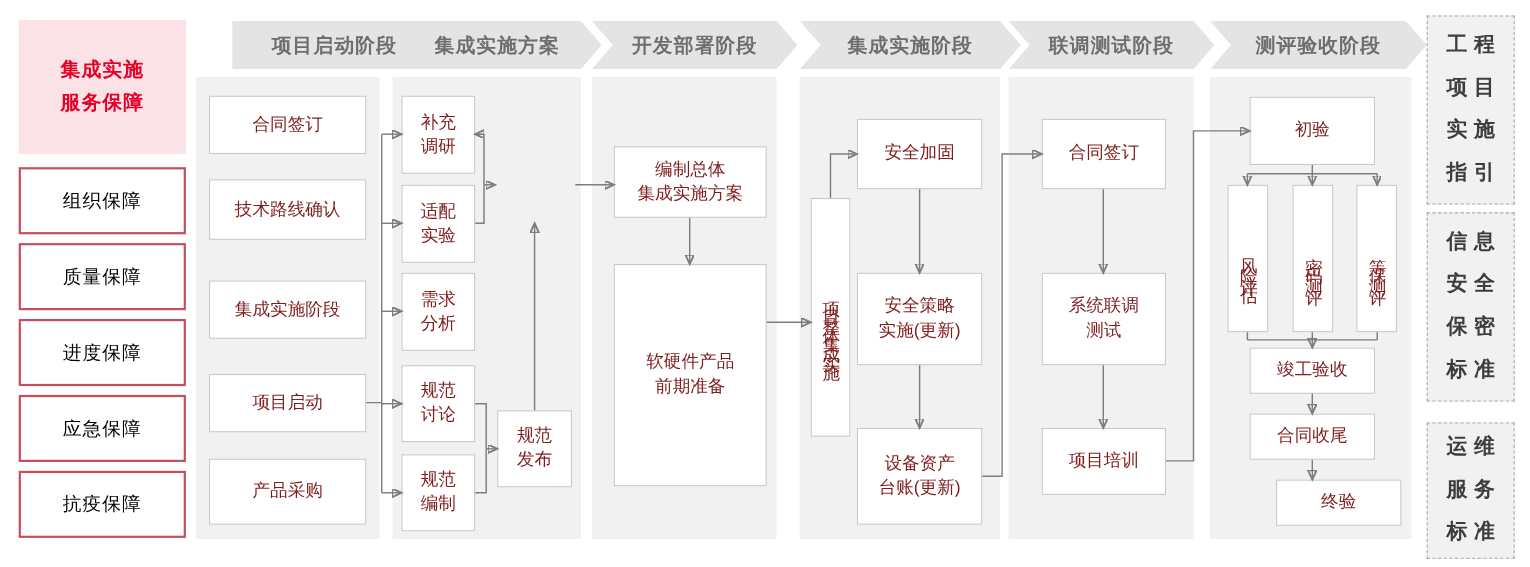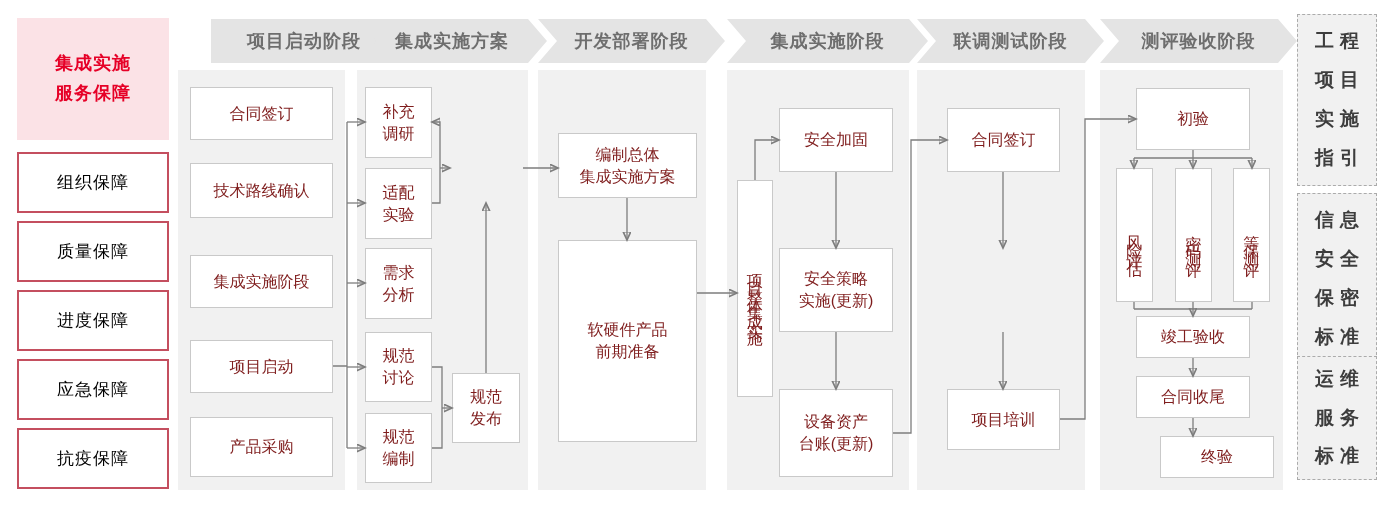--- a/index.html
+++ b/index.html
@@ -167,20 +167,24 @@
 实施(更新)</span>
     </div>
   <div class="node" style="left:779px;top:389px;width:114px;height:88px">
       <span>设备资产
 台账(更新)</span>
     </div>
 
   <div class="node" style="left:947px;top:108px;width:113px;height:64px">
       <span>合同签订</span>
     </div>
+  <div class="node" style="left:947px;top:248px;width:113px;height:84px">
+      <span>系统联调
+测试</span>
+    </div>
   <div class="node" style="left:947px;top:389px;width:113px;height:61px">
       <span>项目培训</span>
     </div>
 
   <div class="node" style="left:1136px;top:88px;width:114px;height:62px">
       <span>初验</span>
     </div>
   <div class="node v" style="left:1116px;top:168px;width:37px;height:134px">
       <span>风险评估</span>
     </div>
@@ -205,21 +209,21 @@
 项目
 实施
 指引</span>
     </div>
   <div class="dashed" style="top:193px;height:172px">
       <span>信息
 安全
 保密
 标准</span>
     </div>
-  <div class="dashed" style="top:356px;height:124px">
+  <div class="dashed" style="top:384px;height:124px">
       <span>运维
 服务
 标准</span>
     </div>
 
   <svg class="overlay" width="1391" height="515" viewBox="0 0 1391 515">
     <defs>
       <marker id="ah" markerWidth="8" markerHeight="8" refX="6.5" refY="3" orient="auto">
         <path d="M0,0 L6.5,3 L0,6 Z" fill="#7d7d7d" stroke="none"></path>
       </marker>

